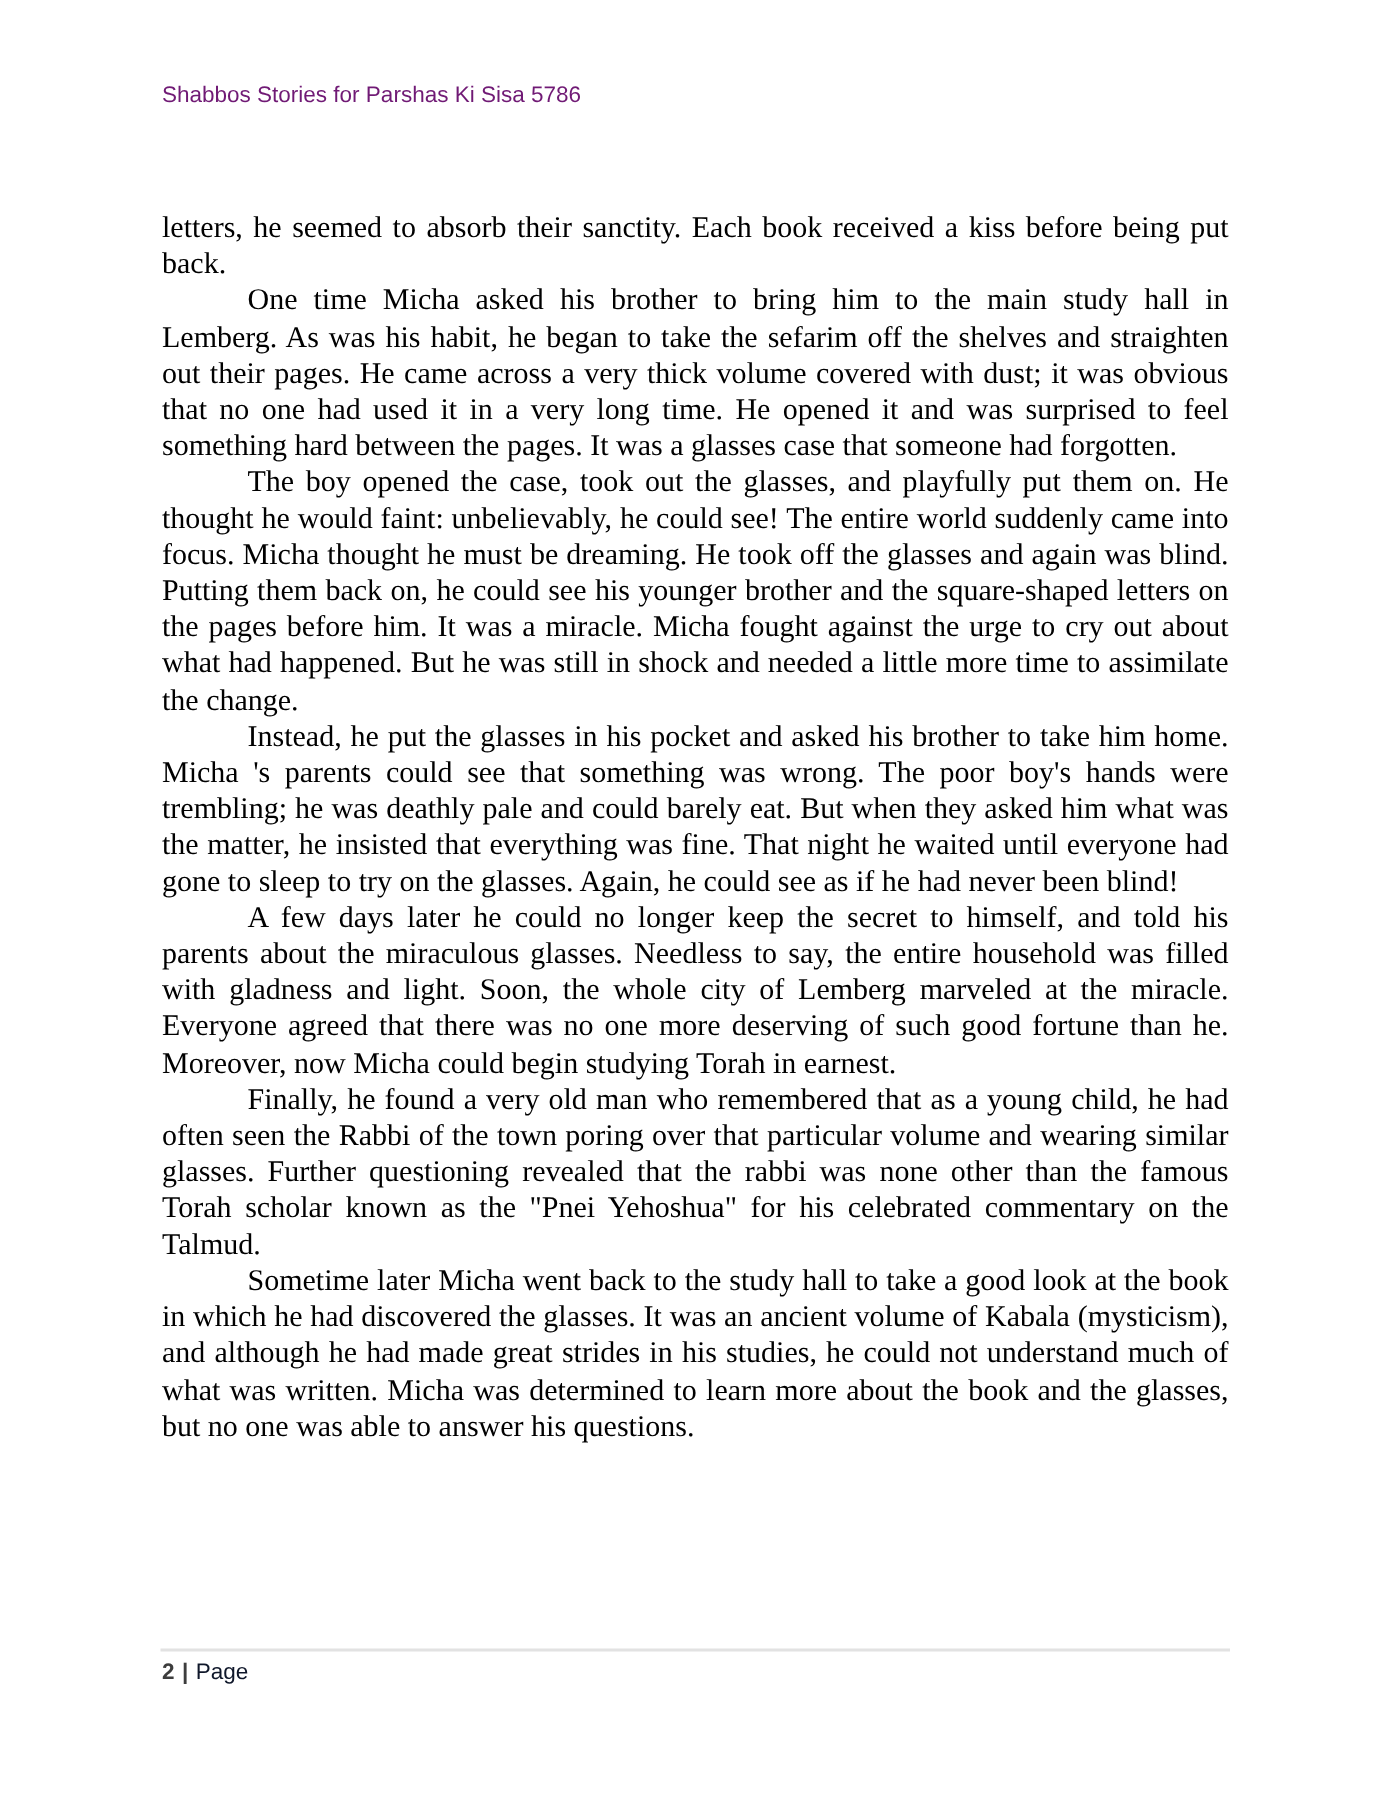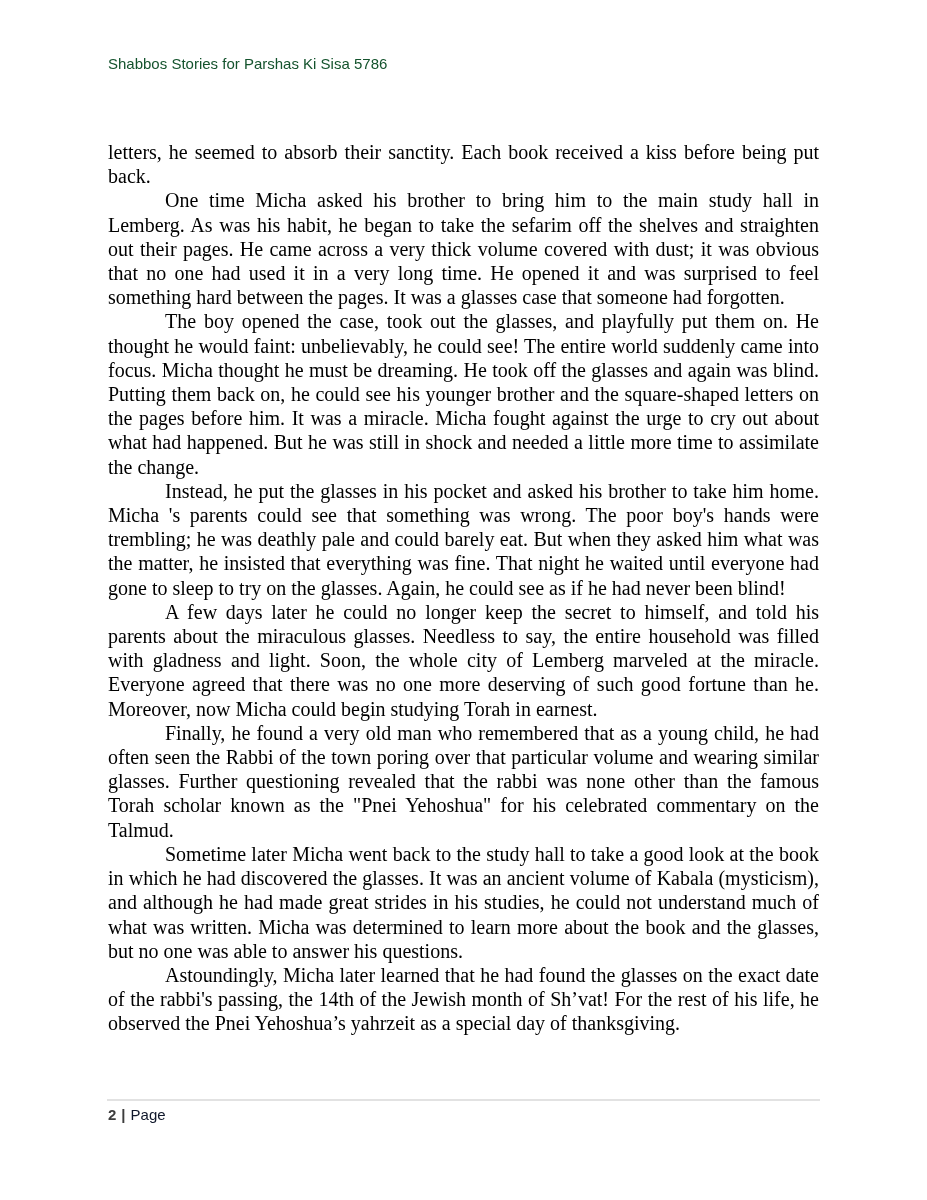--- a/index.html
+++ b/index.html
@@ -13,21 +13,21 @@
     height: 1200px;
     background: #ffffff;
     overflow: hidden;
   }
   .doc-header {
     position: absolute;
     left: 108px;
     top: 55px;
     font-family: "Liberation Sans", sans-serif;
     font-size: 15px;
-    color: #14532d;
+    color: #701a75;
     white-space: nowrap;
   }
   .doc-body {
     position: absolute;
     left: 108px;
     top: 109px;
     width: 711px;
     font-family: "Liberation Serif", serif;
     font-size: 20px;
     line-height: 24.2px;
@@ -80,21 +80,20 @@
   <div class="doc-header">Shabbos Stories for Parshas Ki Sisa 5786</div>
 
   <div class="doc-body">
     <p class="no-indent">letters, he seemed to absorb their sanctity. Each book received a kiss before being put back.</p>
     <p>One time Micha asked his brother to bring him to the main study hall in Lemberg. As was his habit, he began to take the sefarim off the shelves and straighten out their pages. He came across a very thick volume covered with dust; it was obvious that no one had used it in a very long time. He opened it and was surprised to feel something hard between the pages. It was a glasses case that someone had forgotten.</p>
     <p>The boy opened the case, took out the glasses, and playfully put them on. He thought he would faint: unbelievably, he could see! The entire world suddenly came into focus. Micha thought he must be dreaming. He took off the glasses and again was blind. Putting them back on, he could see his younger brother and the square-shaped letters on the pages before him. It was a miracle. Micha fought against the urge to cry out about what had happened. But he was still in shock and needed a little more time to assimilate the change.</p>
     <p>Instead, he put the glasses in his pocket and asked his brother to take him home. Micha 's parents could see that something was wrong. The poor boy's hands were trembling; he was deathly pale and could barely eat. But when they asked him what was the matter, he insisted that everything was fine. That night he waited until everyone had gone to sleep to try on the glasses. Again, he could see as if he had never been blind!</p>
     <p>A few days later he could no longer keep the secret to himself, and told his parents about the miraculous glasses. Needless to say, the entire household was filled with gladness and light. Soon, the whole city of Lemberg marveled at the miracle. Everyone agreed that there was no one more deserving of such good fortune than he. Moreover, now Micha could begin studying Torah in earnest.</p>
     <p>Finally, he found a very old man who remembered that as a young child, he had often seen the Rabbi of the town poring over that particular volume and wearing similar glasses. Further questioning revealed that the rabbi was none other than the famous Torah scholar known as the "Pnei Yehoshua" for his celebrated commentary on the Talmud.</p>
     <p>Sometime later Micha went back to the study hall to take a good look at the book in which he had discovered the glasses. It was an ancient volume of Kabala (mysticism), and although he had made great strides in his studies, he could not understand much of what was written. Micha was determined to learn more about the book and the glasses, but no one was able to answer his questions.</p>
-    <p>Astoundingly, Micha later learned that he had found the glasses on the exact date of the rabbi's passing, the 14th of the Jewish month of Sh’vat! For the rest of his life, he observed the Pnei Yehoshua’s yahrzeit as a special day of thanksgiving.</p>
   </div>
 
   <div class="footer-rule"></div>
 
   <div class="doc-footer">
     <span class="footer-num">2</span><span class="footer-divider">|</span><span class="footer-label">Page</span>
   </div>
 
 </div>
 

